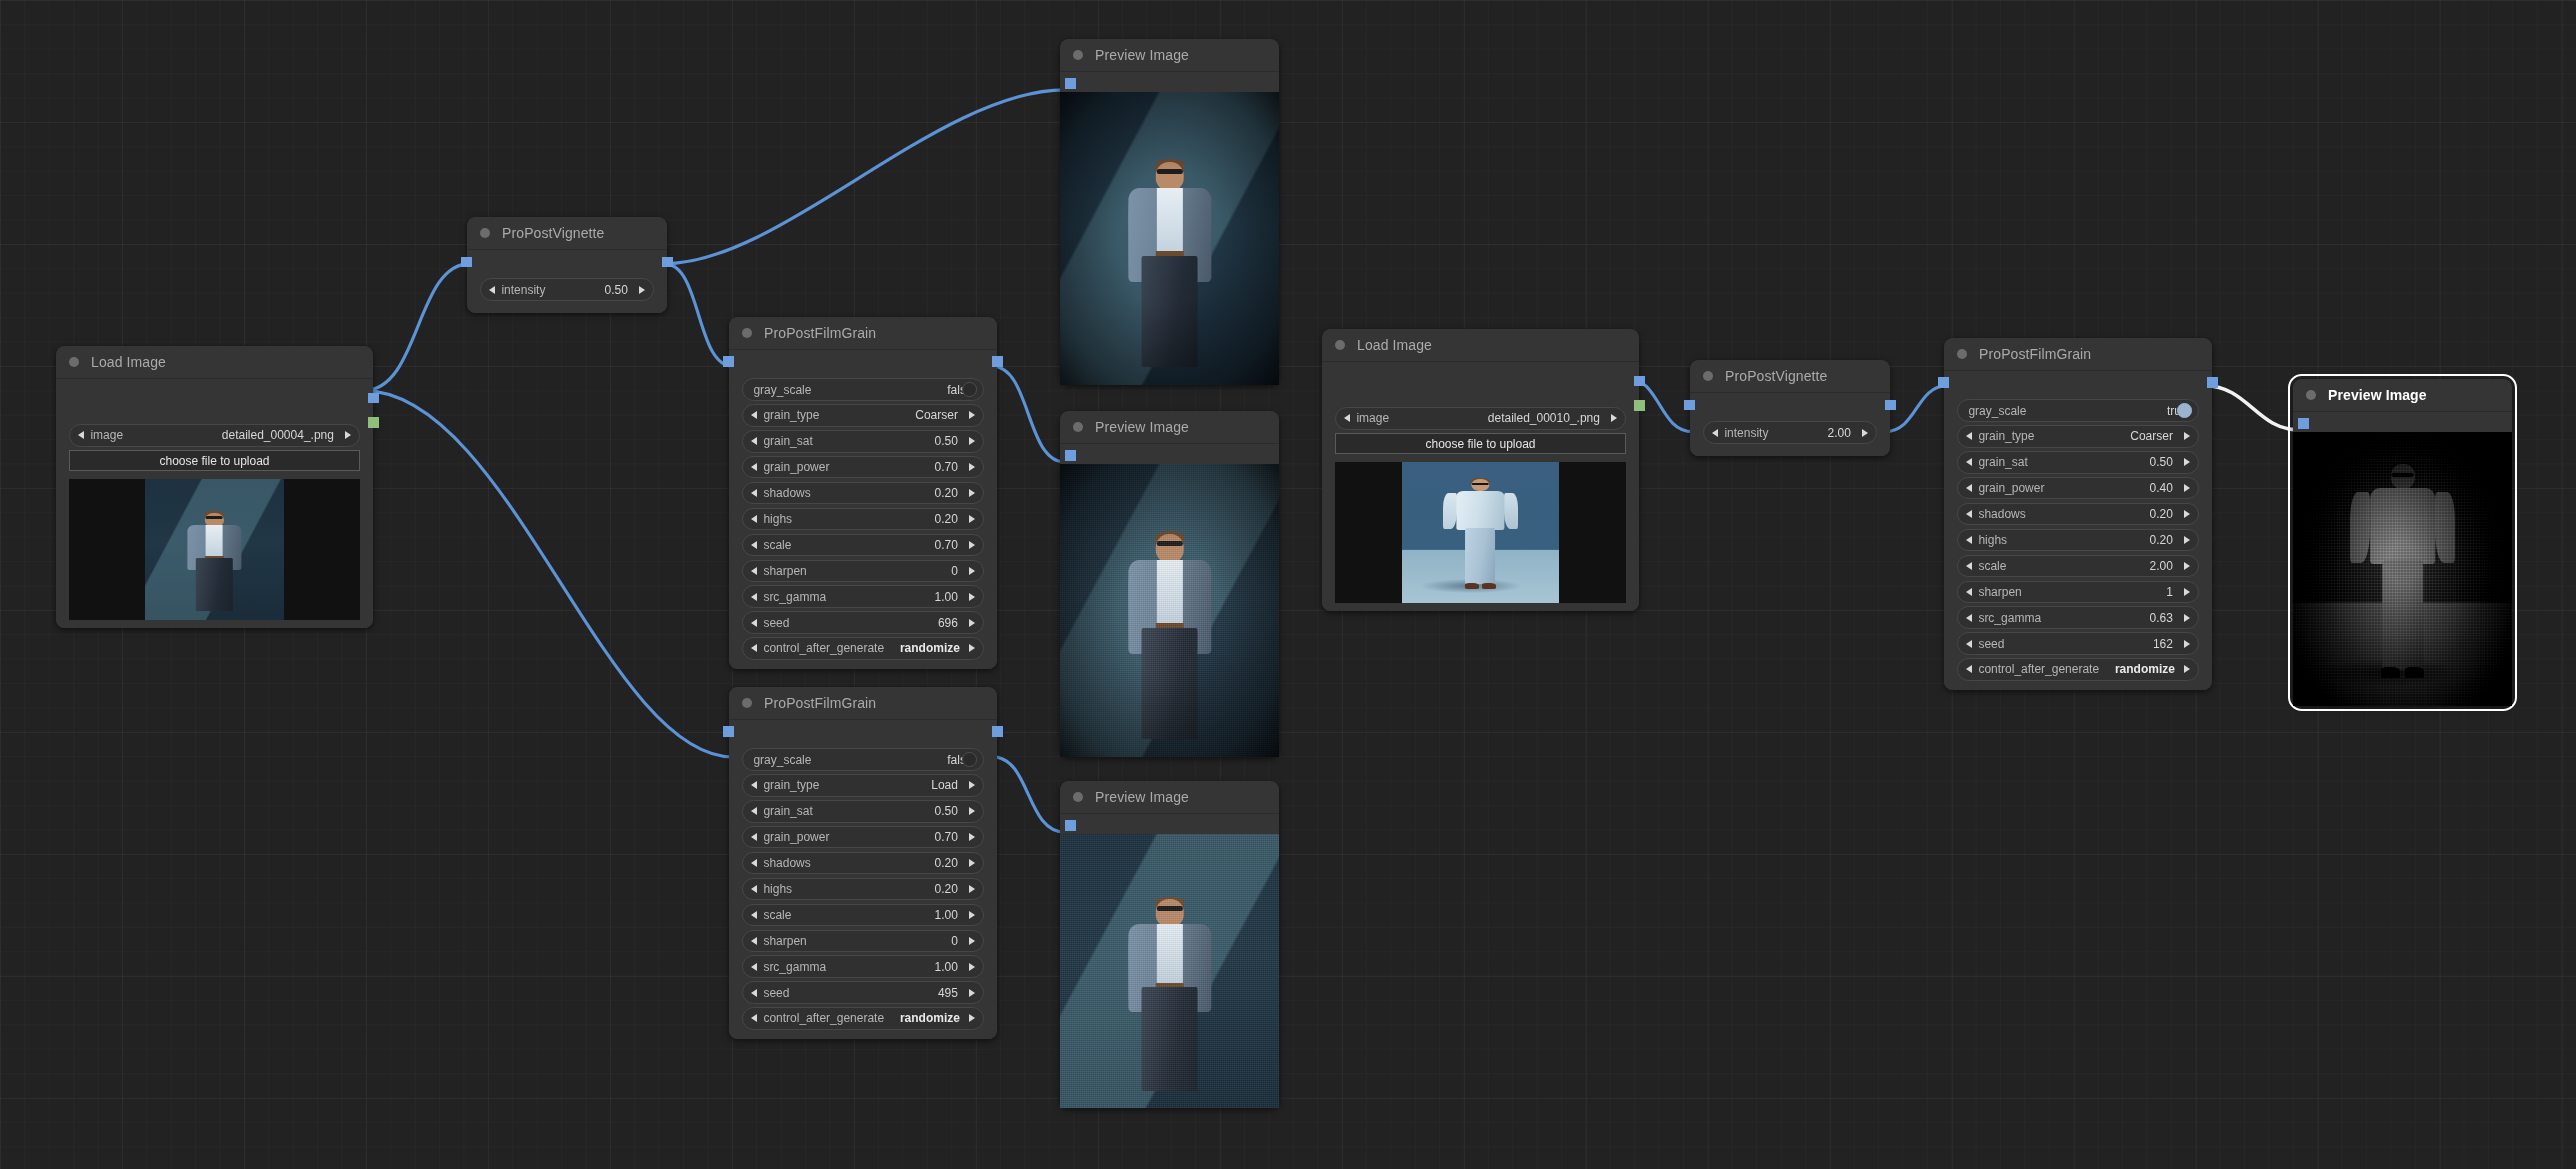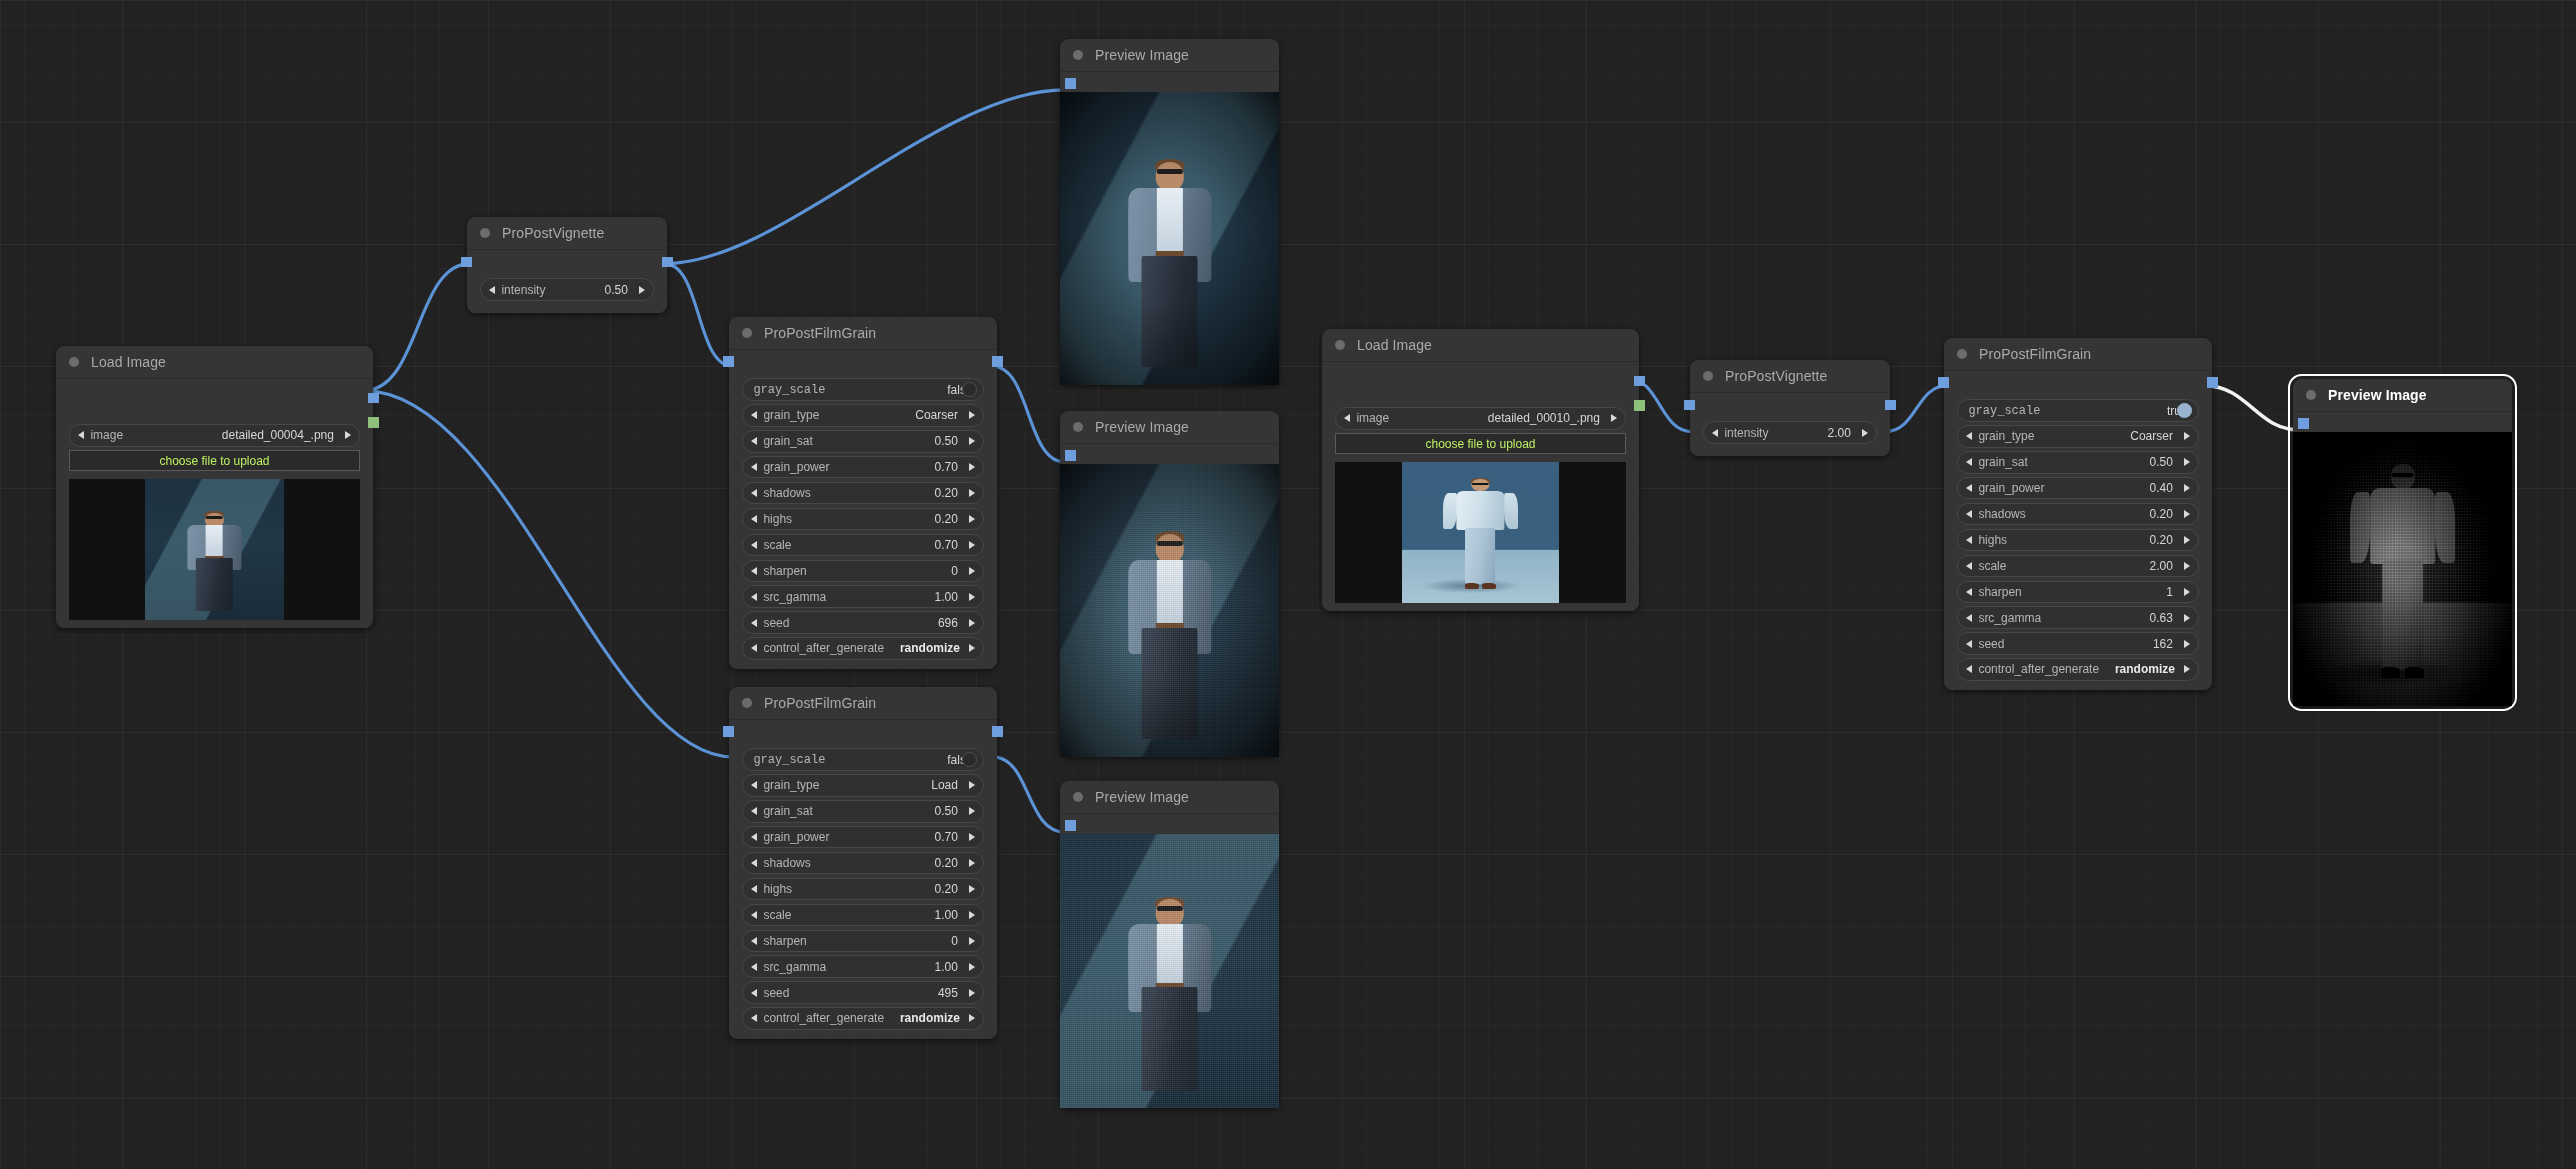--- a/index.html
+++ b/index.html
@@ -83,21 +83,21 @@
     align-items: center;
     padding: 0 8.8px;
     position: relative;
     font-size: 12px;
     color: #b6b6b6;
   }
   .widget .wl { flex: none; }
   .widget .wv { position:absolute; right: 25.4px; color:#d6d6d6; }
   .widget.toggle .wv { right: 29px; }
   .widget.plain { justify-content: space-between; padding: 0 10.7px; }
-  .widget.plain .wl { color:#b6b6b6;font-family:Liberation Mono, monospace; }
+  .widget.plain .wl { color:#b6b6b6; }
   .widget.plain .wv { position: static; color:#d6d6d6; }
   .arrow-l, .arrow-r {
     width:0; height:0; flex:none;
     border-top: 4.9px solid transparent;
     border-bottom: 4.9px solid transparent;
   }
   .arrow-l { border-right: 6.8px solid #d9d9d9; margin-right: 5.9px; }
   .arrow-r { border-left: 6.8px solid #d9d9d9; position:absolute; right:8.8px; }
   .knob {
     width: 14.7px; height:14.7px; border-radius:50%;
@@ -105,21 +105,21 @@
     position:absolute; right:6.8px;
   }
   .knob.on { background:#9ab4d0; border-color:#9ab4d0; }
 
   .upload-btn {
     margin: 3.9px 12.7px 0 12.7px;
     height: 20.5px;
     background: #2a2a2a;
     border: 1px solid #5a5a5a;
     display:flex; align-items:center; justify-content:center;
-    font-size: 12px; color: #bef264;
+    font-size: 12px; color: #e5e5e5;
   }
 
   .thumb { margin: 6.8px 12.7px 0 12.7px; position: relative; overflow: hidden; background:#111; }
   .thumb.noinset { margin-left: 0; margin-right: 0; }
 
   
   .pA { 
     position:absolute; inset:0;
     background:
       linear-gradient(118deg, rgba(0,0,0,0) 0%, rgba(0,0,0,0) 26%, rgba(120,175,190,0.30) 27%, rgba(120,175,190,0.30) 63%, rgba(0,0,0,0) 64%),

